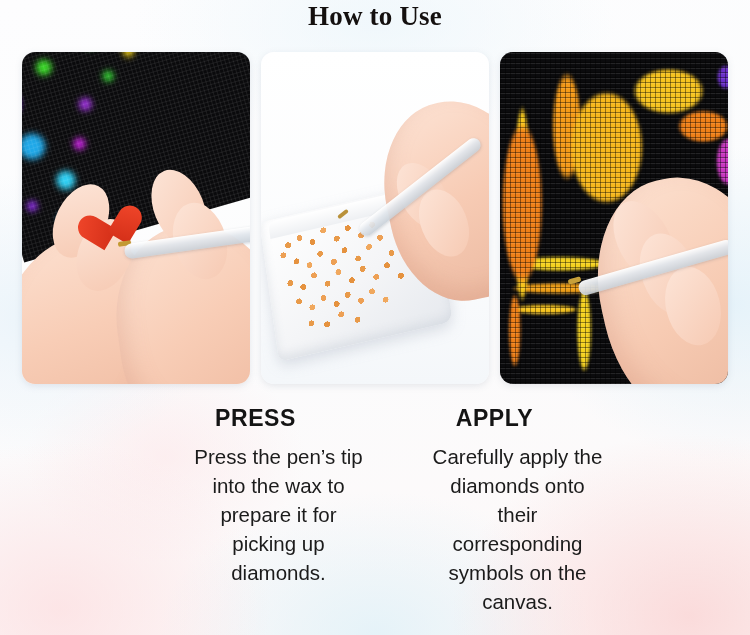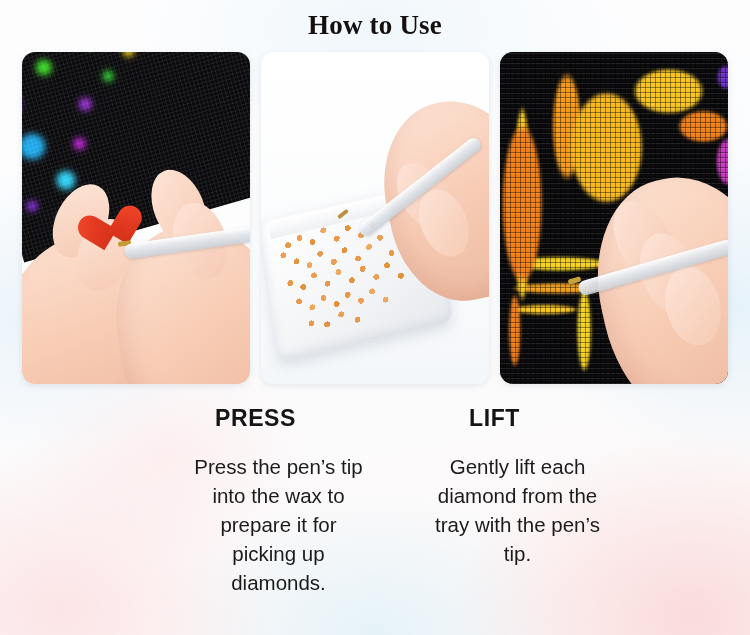--- a/index.html
+++ b/index.html
@@ -34,21 +34,21 @@
   }
 
   
   .title {
     text-align: center;
     font-family: "Liberation Serif", "DejaVu Serif", serif;
     font-weight: bold;
     font-size: 27px;
     letter-spacing: 0.2px;
     color: #14100f;
-    padding-top: 10px;
+    padding-top: 1px;
     height: 42px;
     line-height: 31px;
   }
 
   
   .cards {
     position: absolute;
     top: 52px;
     left: 0;
     width: 750px;
@@ -362,21 +362,21 @@
   .textcol {
     width: 228px;
     text-align: center;
   }
   .step-title {
     font-size: 23px;
     font-weight: bold;
     letter-spacing: 0.6px;
     color: #141414;
     line-height: 27px;
-    margin-bottom: 20px;
+    margin-bottom: 10px;
   }
   .step-body {
     font-size: 20.5px;
     line-height: 29px;
     color: #1b1b1b;
     padding: 0 6px;
     margin-left: 46px;
   }
 </style>
 </head>
@@ -426,21 +426,21 @@
 
   </div>
 
   <div class="texts">
 
     <div class="textcol">
       <div class="step-title">PRESS</div>
       <div class="step-body">Press the pen’s tip into the wax to prepare it for picking up diamonds.</div>
     </div>
 
+
     <div class="textcol">
-      <div class="step-title">LIFT</div>
-      <div class="step-body">Gently lift each diamond from the tray with the pen’s tip.</div>
+      <div class="step-title">APPLY</div>
+      <div class="step-body">Carefully apply the diamonds onto their corresponding symbols on the canvas.</div>
     </div>
 
-
   </div>
 
 </div>
 
 </body></html>

